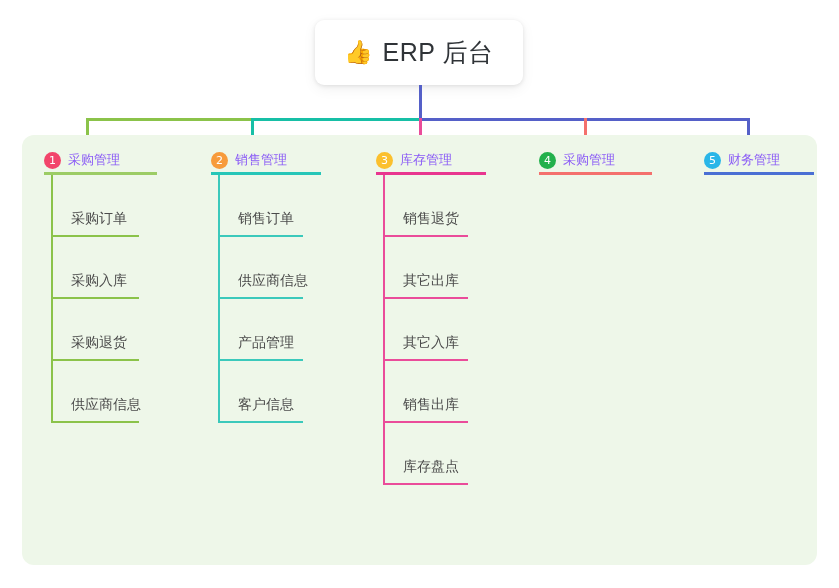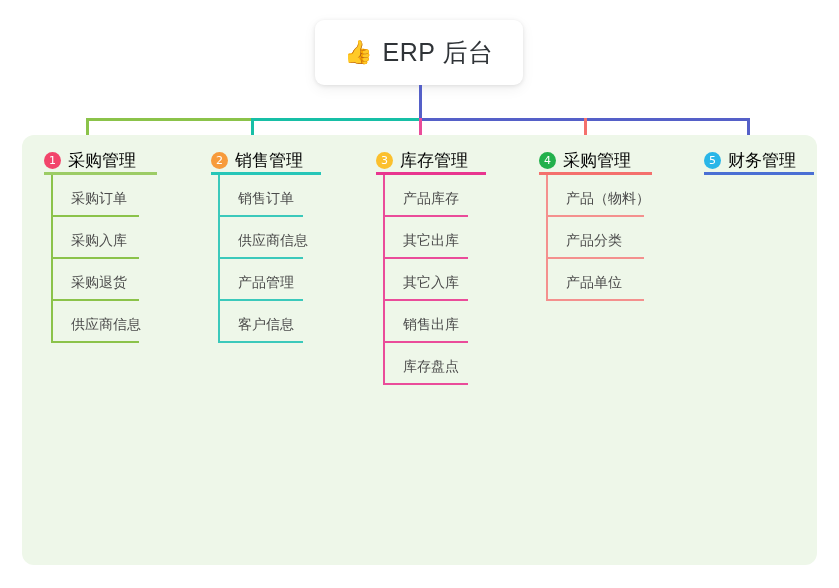--- a/index.html
+++ b/index.html
@@ -42,28 +42,28 @@
   .col-head{
     position:relative;height:30px;display:flex;align-items:center;
     padding-left:11px;box-sizing:border-box;
   }
   .badge{
     width:17px;height:17px;border-radius:50%;
     color:#fff;font-size:11px;line-height:17px;text-align:center;
     font-family:"DejaVu Sans",sans-serif;
     flex:0 0 auto;margin-right:7px;
   }
-  .col-title{font-size:17px;color:#000000;white-space:nowrap;}
+  .col-title{font-size:13px;color:#8b5cf6;white-space:nowrap;}
   .head-rule{position:absolute;left:11px;bottom:0;height:3px;}
 
   
   .items{position:relative;margin-top:0;}
   .spine{position:absolute;left:18px;top:0;bottom:0;width:2px;}
   .item{
-    position:relative;height:42px;box-sizing:border-box;
+    position:relative;height:62px;box-sizing:border-box;
   }
   .item-label{
     position:absolute;left:38px;bottom:9px;
     font-size:14px;color:#4b4b4b;white-space:nowrap;
   }
   .item-rule{
     position:absolute;left:18px;bottom:0;height:2px;
   }
 </style>
 </head>
@@ -147,21 +147,21 @@
       </div>
       <div class="col" style="left: 365px;">
         <div class="col-head">
           <span class="badge" style="background: rgb(251, 192, 45);">3</span>
           <span class="col-title">库存管理</span>
           <div class="head-rule" style="width: 110px; background: rgb(232, 54, 143);"></div>
         </div>
         <div class="items">
           <div class="spine" style="background: rgb(234, 76, 154);"></div>
           <div class="item">
-            <span class="item-label">产品库存</span>
+            <span class="item-label">销售退货</span>
             <div class="item-rule" style="width: 85px; background: rgb(234, 76, 154);"></div>
           </div>
           <div class="item">
             <span class="item-label">其它出库</span>
             <div class="item-rule" style="width: 85px; background: rgb(234, 76, 154);"></div>
           </div>
           <div class="item">
             <span class="item-label">其它入库</span>
             <div class="item-rule" style="width: 85px; background: rgb(234, 76, 154);"></div>
           </div>
@@ -174,35 +174,20 @@
             <div class="item-rule" style="width: 85px; background: rgb(234, 76, 154);"></div>
           </div>
         </div>
       </div>
       <div class="col" style="left: 528px;">
         <div class="col-head">
           <span class="badge" style="background: rgb(34, 177, 76);">4</span>
           <span class="col-title">采购管理</span>
           <div class="head-rule" style="width: 113px; background: rgb(244, 112, 109);"></div>
         </div>
-        <div class="items">
-          <div class="spine" style="background: rgb(244, 144, 142);"></div>
-          <div class="item">
-            <span class="item-label">产品（物料）</span>
-            <div class="item-rule" style="width: 98px; background: rgb(244, 144, 142);"></div>
-          </div>
-          <div class="item">
-            <span class="item-label">产品分类</span>
-            <div class="item-rule" style="width: 98px; background: rgb(244, 144, 142);"></div>
-          </div>
-          <div class="item">
-            <span class="item-label">产品单位</span>
-            <div class="item-rule" style="width: 98px; background: rgb(244, 144, 142);"></div>
-          </div>
-        </div>
       </div>
       <div class="col" style="left: 693px;">
         <div class="col-head">
           <span class="badge" style="background: rgb(41, 182, 232);">5</span>
           <span class="col-title">财务管理</span>
           <div class="head-rule" style="width: 110px; background: rgb(74, 111, 212);"></div>
         </div>
       </div>
     </div>
 

